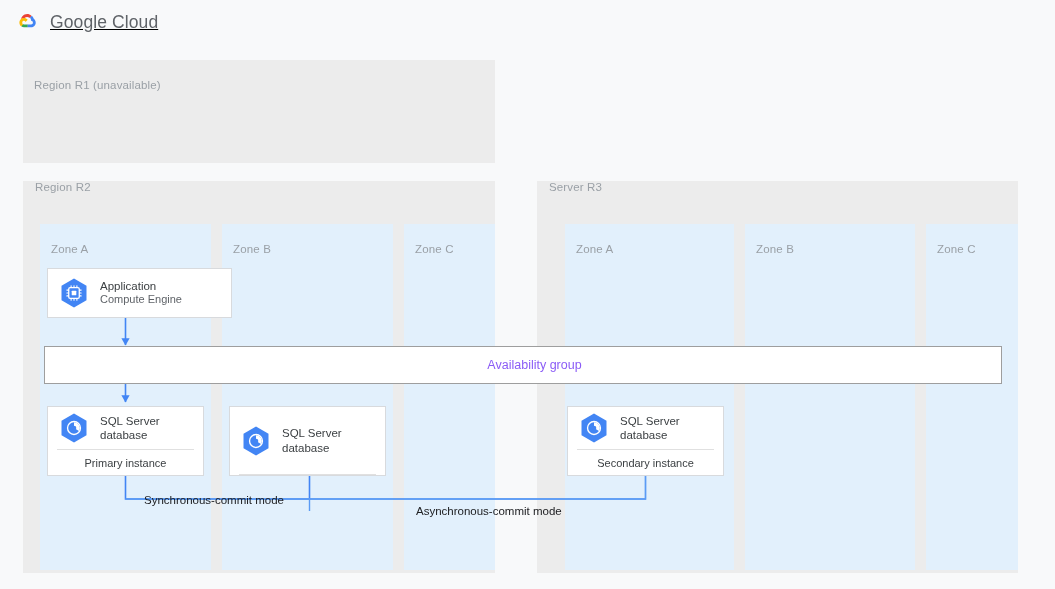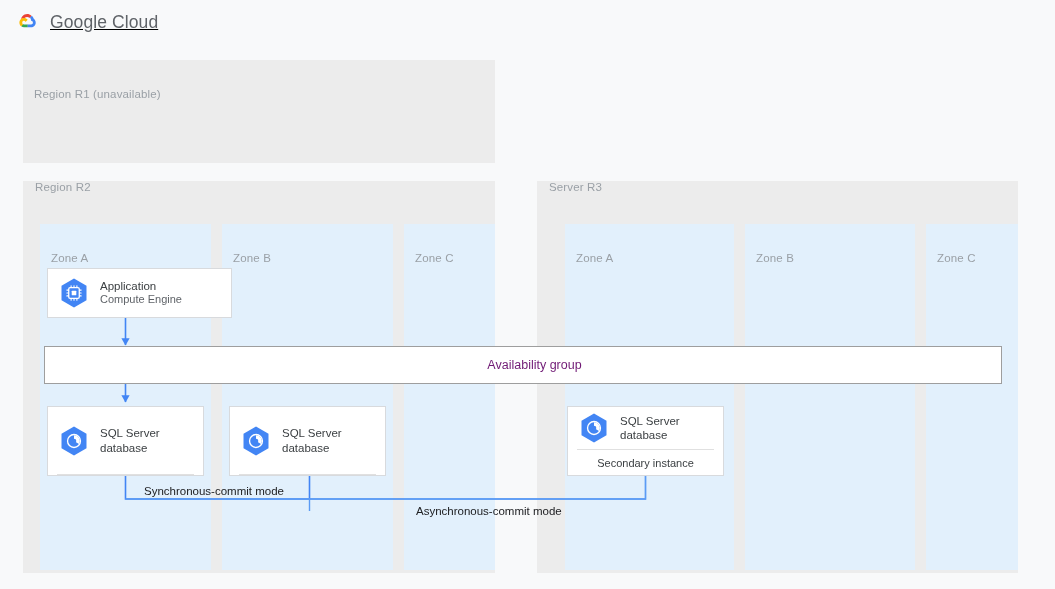--- a/index.html
+++ b/index.html
@@ -69,21 +69,21 @@
 
   
   .zone {
     position: absolute;
     background: #e3f0fb;
     background: #e2f0fc;
   }
   .zone-label {
     position: absolute;
     left: 11px;
-    top: 28px;
+    top: 19px;
     font-size: 11.5px;
     color: #9aa0a6;
     letter-spacing: 0.15px;
     white-space: nowrap;
   }
 
   
   .node {
     position: absolute;
     background: #ffffff;
@@ -138,21 +138,21 @@
   
   #ag-bar {
     position: absolute;
     background: #ffffff;
     border: 1px solid #9e9e9e;
     box-sizing: border-box;
     display: flex;
     align-items: center;
     justify-content: center;
     font-size: 12.5px;
-    color: #701a75;
+    color: #8b5cf6;
     padding-left: 23px;
   }
 
   
   #connectors {
     position: absolute;
     left: 0; top: 0;
     width: 1055px;
     height: 545px;
     pointer-events: none;
@@ -272,20 +272,21 @@
         <circle cx="20" cy="20" r="7.6" fill="none" stroke="#ffffff" stroke-width="1.6"></circle>
         <path d="M20,13.2 A6.8,6.8 0 0 1 25.9,23.4 L20,20 Z" fill="#ffffff"></path>
         <circle cx="20" cy="20" r="2.7" fill="#4285f4"></circle>
       </svg>
       <div class="node-text">
         <span class="node-title">SQL Server</span>
         <span class="node-title">database</span>
       </div>
     </div>
     <div class="node-divider"></div>
+    <div class="node-footer">Primary instance</div>
   </div>
 
   <div class="node" style="left:229px; top:362px; width:157px; height:70px;">
     <div class="node-top">
       <svg class="node-icon" viewBox="0 0 40 40">
         <polygon points="20,3 34.7,11.5 34.7,28.5 20,37 5.3,28.5 5.3,11.5" fill="#4285f4"></polygon>
         <circle cx="20" cy="20" r="7.6" fill="none" stroke="#ffffff" stroke-width="1.6"></circle>
         <path d="M20,13.2 A6.8,6.8 0 0 1 25.9,23.4 L20,20 Z" fill="#ffffff"></path>
         <circle cx="20" cy="20" r="2.7" fill="#4285f4"></circle>
       </svg>
@@ -307,16 +308,16 @@
       </svg>
       <div class="node-text">
         <span class="node-title">SQL Server</span>
         <span class="node-title">database</span>
       </div>
     </div>
     <div class="node-divider"></div>
     <div class="node-footer">Secondary instance</div>
   </div>
 
-  <span class="edge-label" style="left:144px; top:441px;text-align:right;">Synchronous-commit mode</span>
+  <span class="edge-label" style="left:144px; top:450px;text-align:right;">Synchronous-commit mode</span>
   <span class="edge-label" style="left:416px; top:461px;">Asynchronous-commit mode</span>
 
 </div>
 
 </body></html>

